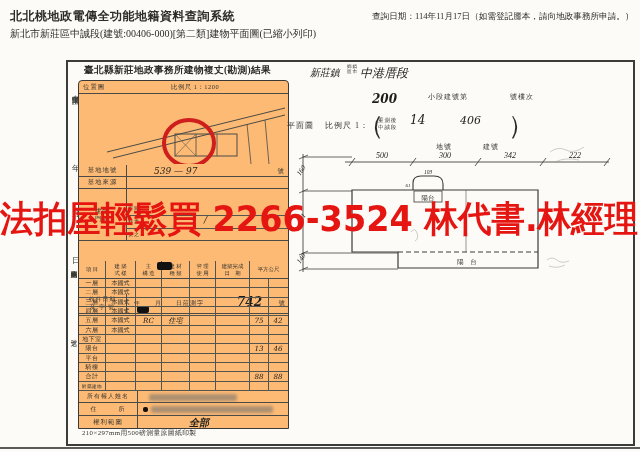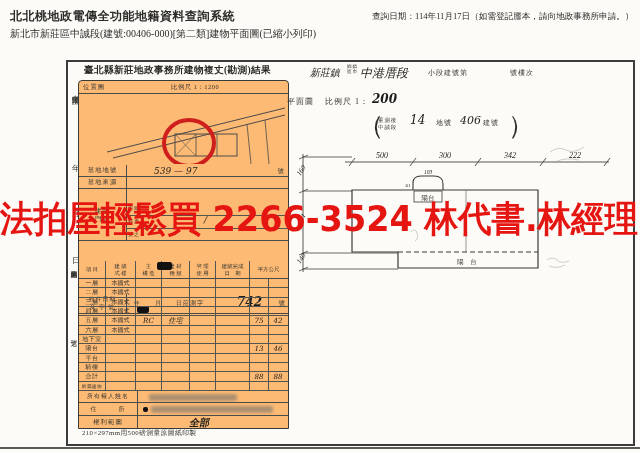--- a/index.html
+++ b/index.html
@@ -46,21 +46,21 @@
   .fcell:first-child{border-left:none;letter-spacing:.5px;}
   .fcell.hw{font-family:"DejaVu Serif",serif;font-style:italic;font-size:7.2px;color:#1c1c1a;}
   .owner-row{top:310px;height:12px;}
   .addrh-row{top:322px;height:13px;}
   .rights-row{top:335px;height:12px;border-bottom:none !important;}
   .smudge{position:absolute;height:7px;background:#6f6f6d;filter:blur(1.6px);opacity:.55;border-radius:2px;}
   .blob{position:absolute;background:#111;border-radius:2px;}
   .note{left:82px;top:428px;font-size:6.8px;letter-spacing:.4px;color:#33332f;}
   
   .stack2{font-size:4.6px;line-height:5px;letter-spacing:1px;color:#33332f;white-space:pre-line;text-align:center;}
-  .printed{font-size:7px;letter-spacing:1px;color:#33332f;}
+  .printed{font-size:7px;letter-spacing:1px;color:#33332f;margin-top:24px;}
   .hand{font-family:"DejaVu Serif",serif;font-style:italic;color:#1c1c1a;}
   .paren{font-size:26px;font-weight:300;color:#2b2b28;font-family:"DejaVu Serif",serif;}
   
   .watermark{left:0;top:199px;width:640px;font-family:"DejaVu Sans","Liberation Sans",sans-serif;
              font-weight:bold;font-size:36px;line-height:40px;color:#e51511;white-space:nowrap;
              transform:scaleX(.93);transform-origin:left center;letter-spacing:0;}
 </style>
 </head>
 <body>
 

